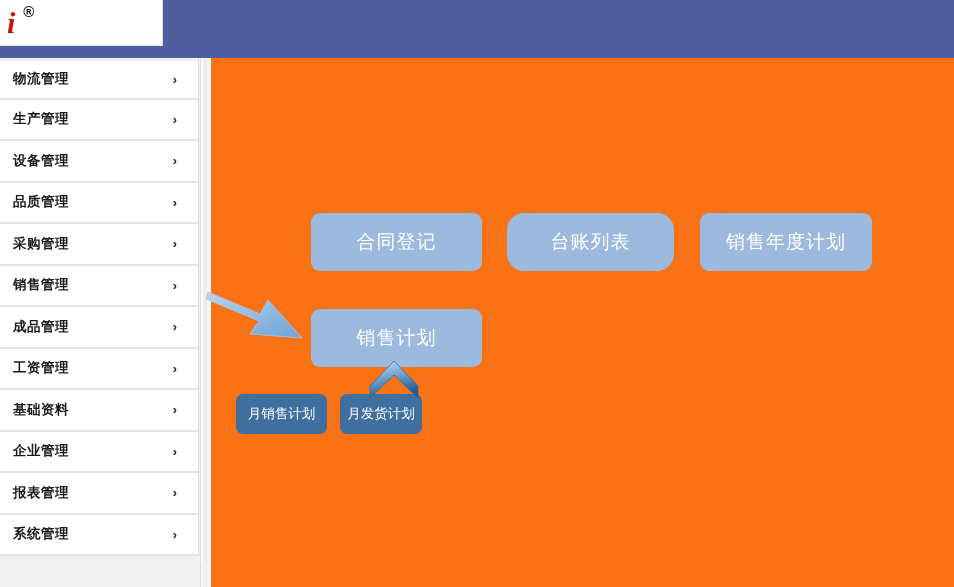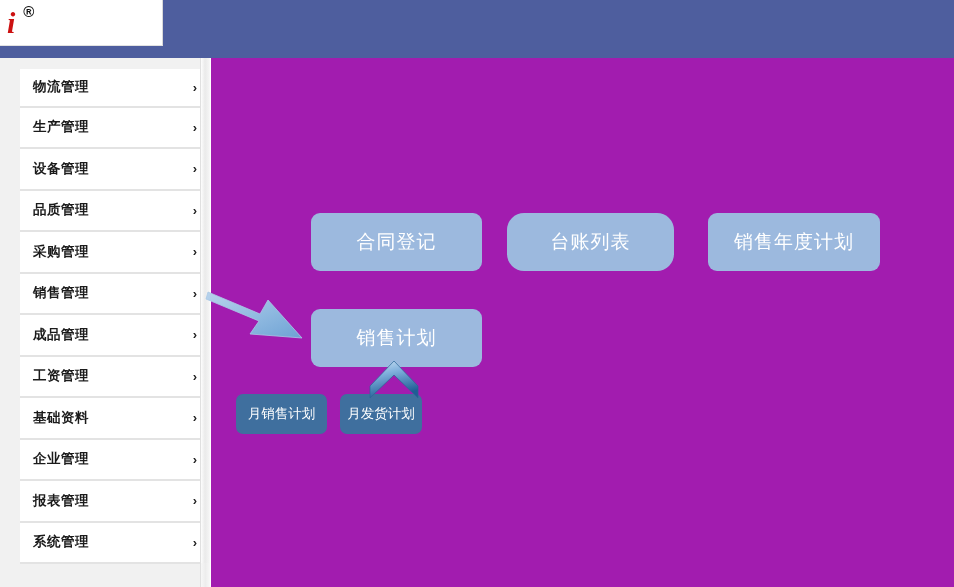--- a/index.html
+++ b/index.html
@@ -54,23 +54,22 @@
   }
 
   
   .sidebar-wrap {
     position: absolute; left: 0; top: 58px;
     width: 210px; height: 529px;
     background: #f1f1f1;
     overflow: hidden;
   }
   .sidebar-list {
-    position: absolute; left: 0; top: 8px;
+    position: absolute; left: 0; top: 0;
     width: 199px;
-    margin-left: 20px;
   }
   .sidebar-item {
     position: relative;
     height: 41.5px;
     background: #ffffff;
     border-bottom: 2px solid #e3e3e3;
     border-right: 1px solid #dcdcdc;
     display: flex; align-items: center;
     padding-left: 13px; padding-right: 12px;
     cursor: pointer;
@@ -97,21 +96,21 @@
   .sb-scroll-thumb {
     position: absolute; left: 201px; top: 0;
     width: 8px; height: 505px;
     background: linear-gradient(to right,#fdfdfd,#eaeaea,#f4f4f4);
   }
 
   
   .canvas {
     position: absolute; left: 211px; top: 58px;
     width: 743px; height: 529px;
-    background: #a21caf;
+    background: #f97316;
   }
 
   .node {
     position: absolute;
     display: flex; align-items: center; justify-content: center;
     color: #ffffff;
     font-family: "Liberation Serif", "DejaVu Serif", serif;
     text-align: center;
     cursor: pointer;
     user-select: none;
@@ -205,21 +204,21 @@
   </div>
 
   <div class="canvas">
 
     <div class="node light" style="left:100px; top:155px; width:171px; height:58px;">
       <span>合同登记</span>
     </div>
     <div class="node light" style="left:296px; top:155px; width:167px; height:58px;border-radius:17px;">
       <span>台账列表</span>
     </div>
-    <div class="node light" style="left:489px; top:155px; width:172px; height:58px;margin-left:8px;">
+    <div class="node light" style="left:489px; top:155px; width:172px; height:58px;">
       <span>销售年度计划</span>
     </div>
 
     <div class="node light" style="left:100px; top:251px; width:171px; height:58px;">
       <span>销售计划</span>
     </div>
 
     <div class="node dark" style="left:25px; top:336px; width:91px; height:40px;">
       <span>月销售计划</span>
     </div>

